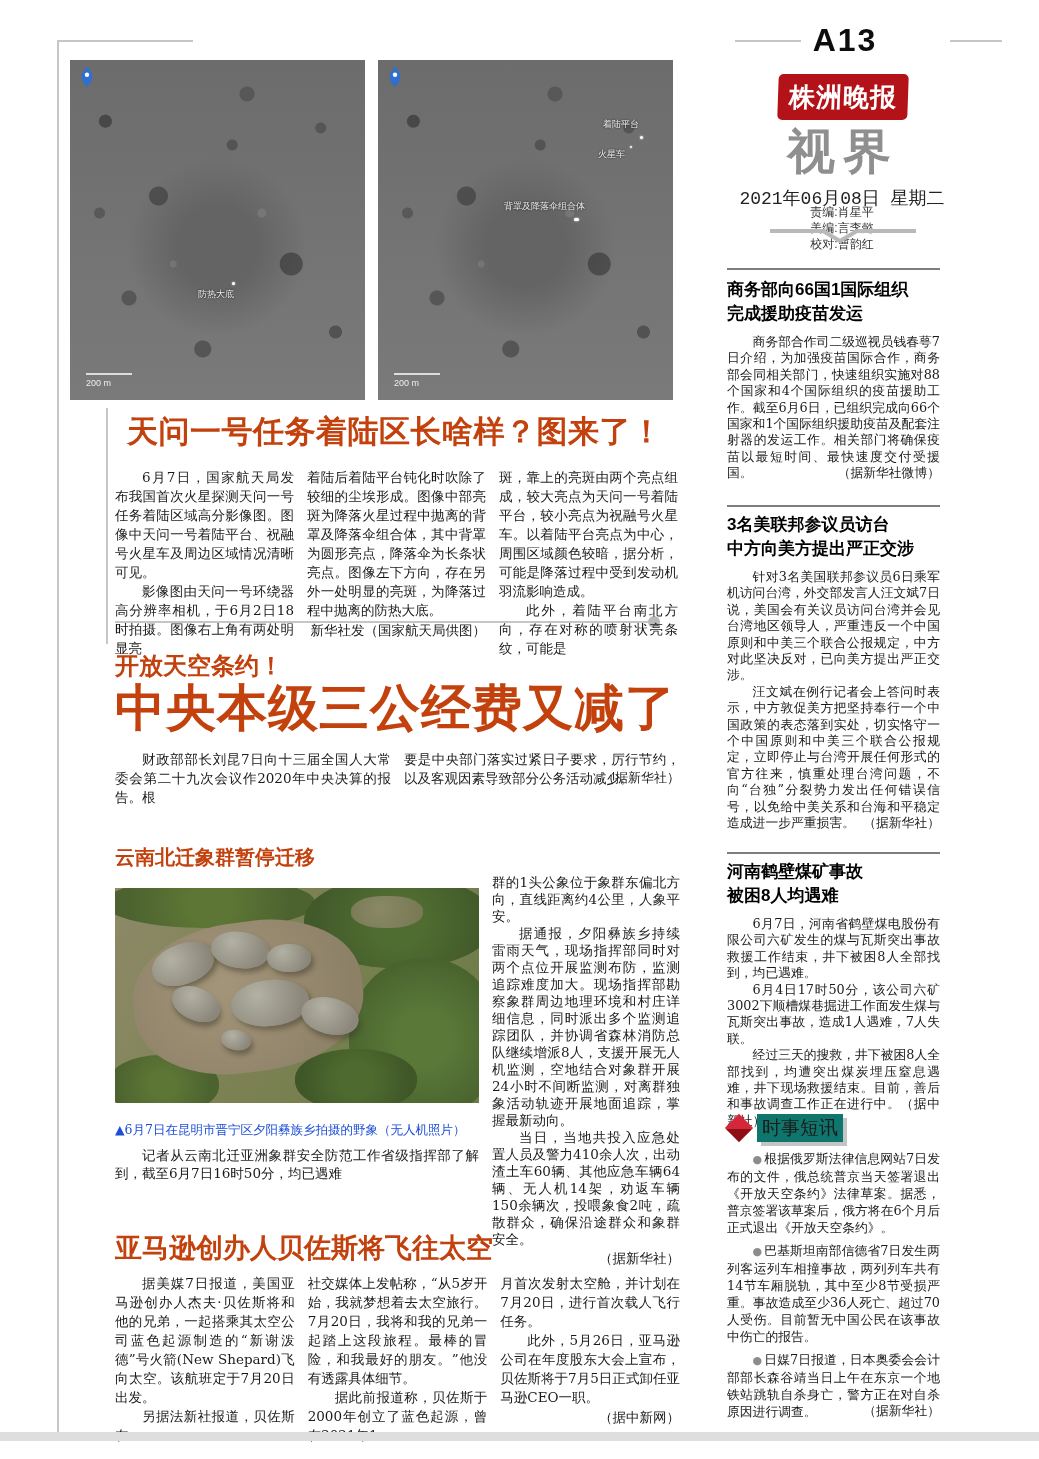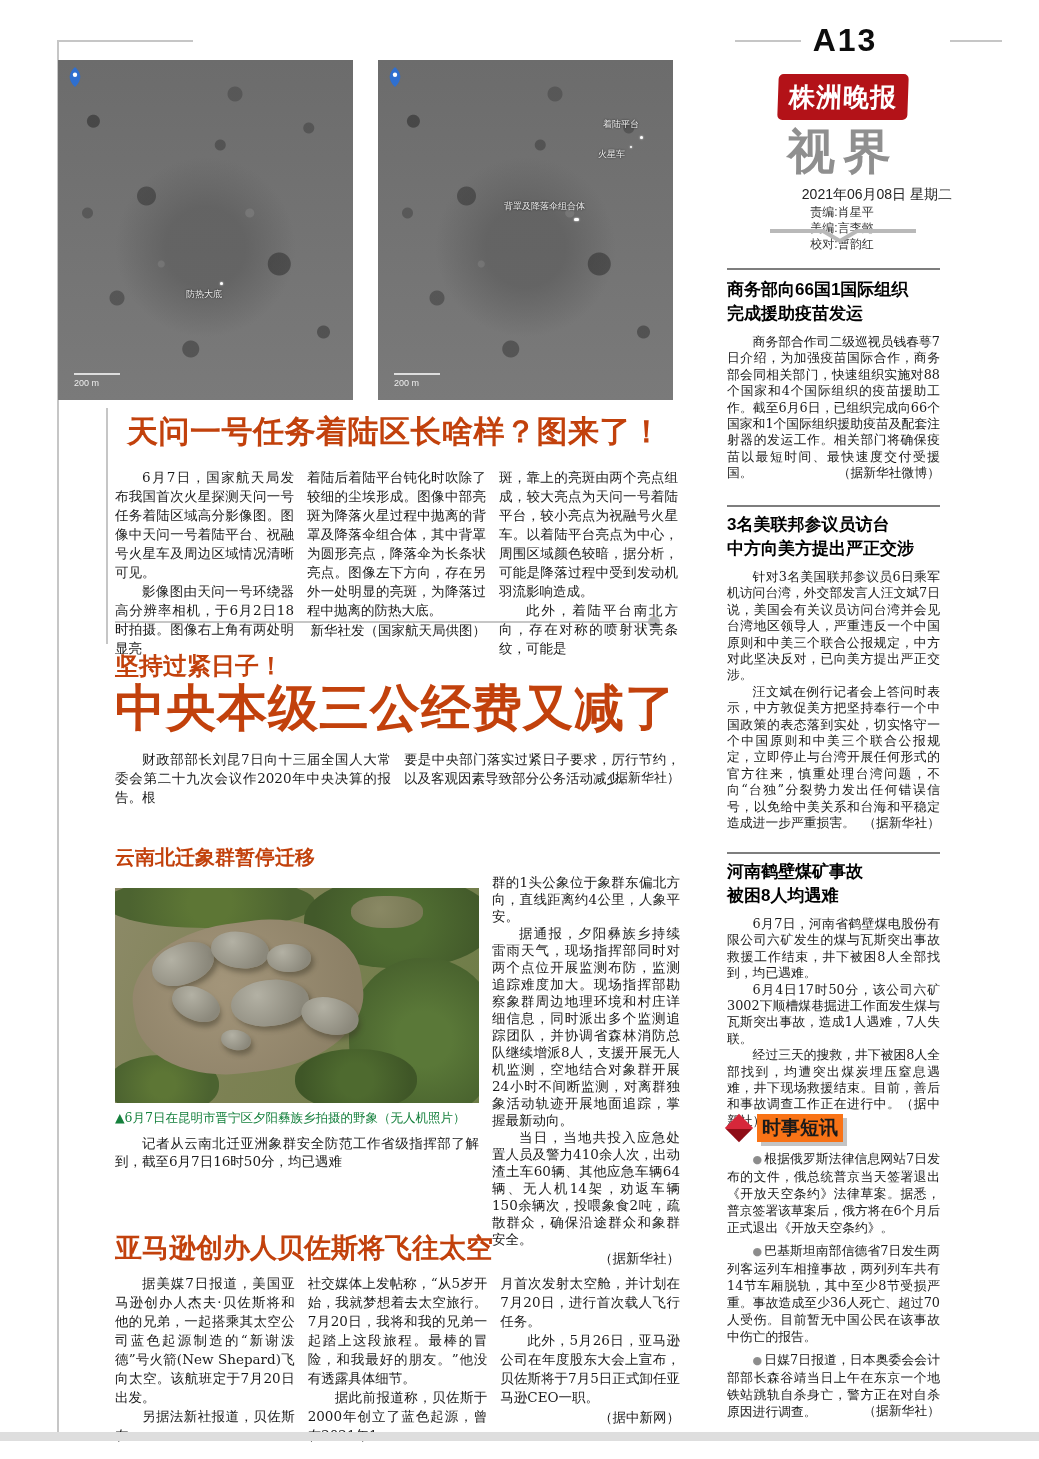--- a/index.html
+++ b/index.html
@@ -14,22 +14,22 @@
   .pageno{position:absolute;left:780px;top:22px;width:130px;text-align:center;
           font-family:"Liberation Sans",sans-serif;font-weight:bold;font-size:32px;
           letter-spacing:2px;color:#0d0d0d;}
   .masthead{position:absolute;left:778px;top:74px;width:130px;height:46px;background:#b31218;
             border-radius:5px;display:flex;align-items:center;justify-content:center;
             color:#fff;font-weight:bold;font-size:26px;letter-spacing:1px;
             font-family:"DejaVu Serif",serif;transform:skewX(-2deg);}
   .section-title{position:absolute;left:778px;top:120px;width:130px;text-align:center;
             font-size:48px;font-weight:bold;color:#8f8f8f;letter-spacing:8px;
             font-family:"DejaVu Serif",serif;}
-  .edition-date{position:absolute;left:732px;top:186px;width:220px;text-align:right;
-            font-size:14px;color:#222;font-family:Liberation Sans, sans-serif;}
+  .edition-date{position:absolute;left:732px;top:186px;width:220px;text-align:center;
+            font-size:18px;color:#222;font-family:Liberation Mono, monospace;}
   .editors{position:absolute;left:732px;top:204px;width:220px;text-align:center;
             font-size:12px;color:#333;line-height:16px;font-family:"Liberation Sans",sans-serif;}
 
   
   .mars{position:absolute;top:60px;width:295px;height:340px;background-color:#717171;overflow:hidden;
     background-image:
       radial-gradient(circle at 12% 18%, rgba(40,40,40,.55) 0 6px, transparent 7px),
       radial-gradient(circle at 30% 40%, rgba(45,45,45,.5) 0 9px, transparent 10px),
       radial-gradient(circle at 55% 25%, rgba(50,50,50,.45) 0 5px, transparent 6px),
       radial-gradient(circle at 75% 60%, rgba(40,40,40,.5) 0 11px, transparent 12px),
@@ -62,35 +62,35 @@
   .credit-pull{font-size:13px;text-align:right;margin-top:-19px;}
 
   
   .ephoto{position:relative;width:364px;height:215px;overflow:hidden;margin-top:14px;
       background:linear-gradient(115deg,#8d8a68 0%,#7c8153 45%,#6c7c46 100%);}
   .veg,.dirt,.eleph{position:absolute;}
   .veg{background:radial-gradient(circle,#5d7635 20%,#4c6330 75%);border-radius:48%;}
   .dirt{background:radial-gradient(circle at 40% 40%,#a3957a,#8c8066 80%);border-radius:45%;}
   .eleph{background:radial-gradient(circle at 35% 30%,#b3b1a4,#8b887b 75%);border-radius:48%;
       box-shadow:3px 4px 5px rgba(60,55,40,.45);}
-  .caption{font-size:12.5px;line-height:17px;margin-top:6px;color:#15803d;}
+  .caption{font-size:12.5px;line-height:17px;margin-top:18px;color:#1d4ed8;}
 
   
   #sidebar{position:absolute;left:727px;top:268px;width:213px;height:1164px;}
   .sb-art{position:absolute;left:0;width:213px;border-top:2px solid #7e7e7e;}
   .sb-h{font-family:"Liberation Sans",sans-serif;font-weight:bold;font-size:17px;
         line-height:24px;color:#000;margin:8px 0 8px 0;}
   .sb-p{font-size:12.8px;line-height:16.4px;text-align:justify;text-indent:2em;margin:0;}
   .sb-credit{font-size:12.8px;text-align:right;margin-top:-16.4px;}
   .briefs{position:absolute;left:0;top:844px;width:213px;}
   .briefs-head{display:flex;align-items:center;gap:8px;height:32px;}
   .ribbon{width:20px;height:20px;transform:rotate(45deg);margin-left:2px;
       background:linear-gradient(135deg,#d6273a 55%,#8f0d17 55%);}
-  .briefs-title{font-family:"Liberation Sans",sans-serif;font-weight:bold;font-size:19px;
-      background:#f97316;padding:1px 5px;box-shadow:4px 4px 0 #c4c4c4;}
+  .briefs-title{font-family:"Liberation Sans",sans-serif;font-weight:normal;font-size:19px;
+      background:#0f766e;padding:1px 5px;box-shadow:4px 4px 0 #c4c4c4;}
   .brief-item{font-size:12.8px;line-height:17px;text-align:justify;text-indent:2em;margin:6px 0 0 0;}
   .bullet{color:#8c8c8c;font-size:11px;margin-right:2px;}
 
   .bottom-band{position:absolute;left:0;top:1432px;width:1039px;height:9px;background:#dedede;}
   .chevron{position:absolute;left:768px;top:228px;}
 </style>
 </head>
 <body>
 
 <div id="page">
@@ -108,21 +108,21 @@
     <div>责编:肖星平</div>
     <div>美编:言李懿</div>
     <div>校对:曹韵红</div>
   </div>
   <div class="chevron">
     <svg width="150" height="16" viewBox="0 0 150 16">
         <polyline points="2,3 55,3 72,13 89,3 148,3" fill="none" stroke="#b9b9b9" stroke-width="4"></polyline>
       </svg>
   </div>
 
-  <div class="mars" style="left:58px;">
+  <div class="mars" style="left:70px;">
     <div class="cnsa">
       <svg width="22" height="22" viewBox="0 0 24 24">
           <path d="M12 1 C5 8 3.5 14 12 23 C20.5 14 19 8 12 1 Z" fill="#2e6fd0"></path>
           <circle cx="12" cy="9.5" r="2.4" fill="#fff"></circle>
         </svg>
     </div>
     <div class="mars-dot" style="left:162px;top:222px;"></div>
     <div class="mars-label" style="left:128px;top:228px;">防热大底</div>
     <div class="scalebar">
       <div class="bar"></div>
@@ -165,21 +165,21 @@
         <div class="credit-r">新华社发（国家航天局供图）</div>
       </div>
       <div class="col">
         <p class="body">斑，靠上的亮斑由两个亮点组成，较大亮点为天问一号着陆平台，较小亮点为祝融号火星车。以着陆平台亮点为中心，周围区域颜色较暗，据分析，可能是降落过程中受到发动机羽流影响造成。</p>
         <p class="body indent">此外，着陆平台南北方向，存在对称的喷射状亮条纹，可能是</p>
       </div>
     </div>
   </div>
 
   <div class="abs" style="left:115px;top:652px;width:565px;">
-    <div class="headline" style="font-size:24px;line-height:28px;">坚持过紧日子！</div>
+    <div class="headline" style="font-size:24px;line-height:28px;">开放天空条约！</div>
     <div class="headline" style="font-size:50px;line-height:48px;margin-top:4px;letter-spacing:1px;">中央本级三公经费又减了</div>
     <div class="cols" style="margin-top:18px;">
       <div class="col">
         <p class="body indent">财政部部长刘昆7日向十三届全国人大常委会第二十九次会议作2020年中央决算的报告。根</p>
       </div>
       <div class="col">
         <p class="body">要是中央部门落实过紧日子要求，厉行节约，以及客观因素导致部分公务活动减少。</p>
         <div class="credit-pull">（据新华社）</div>
       </div>
     </div>

